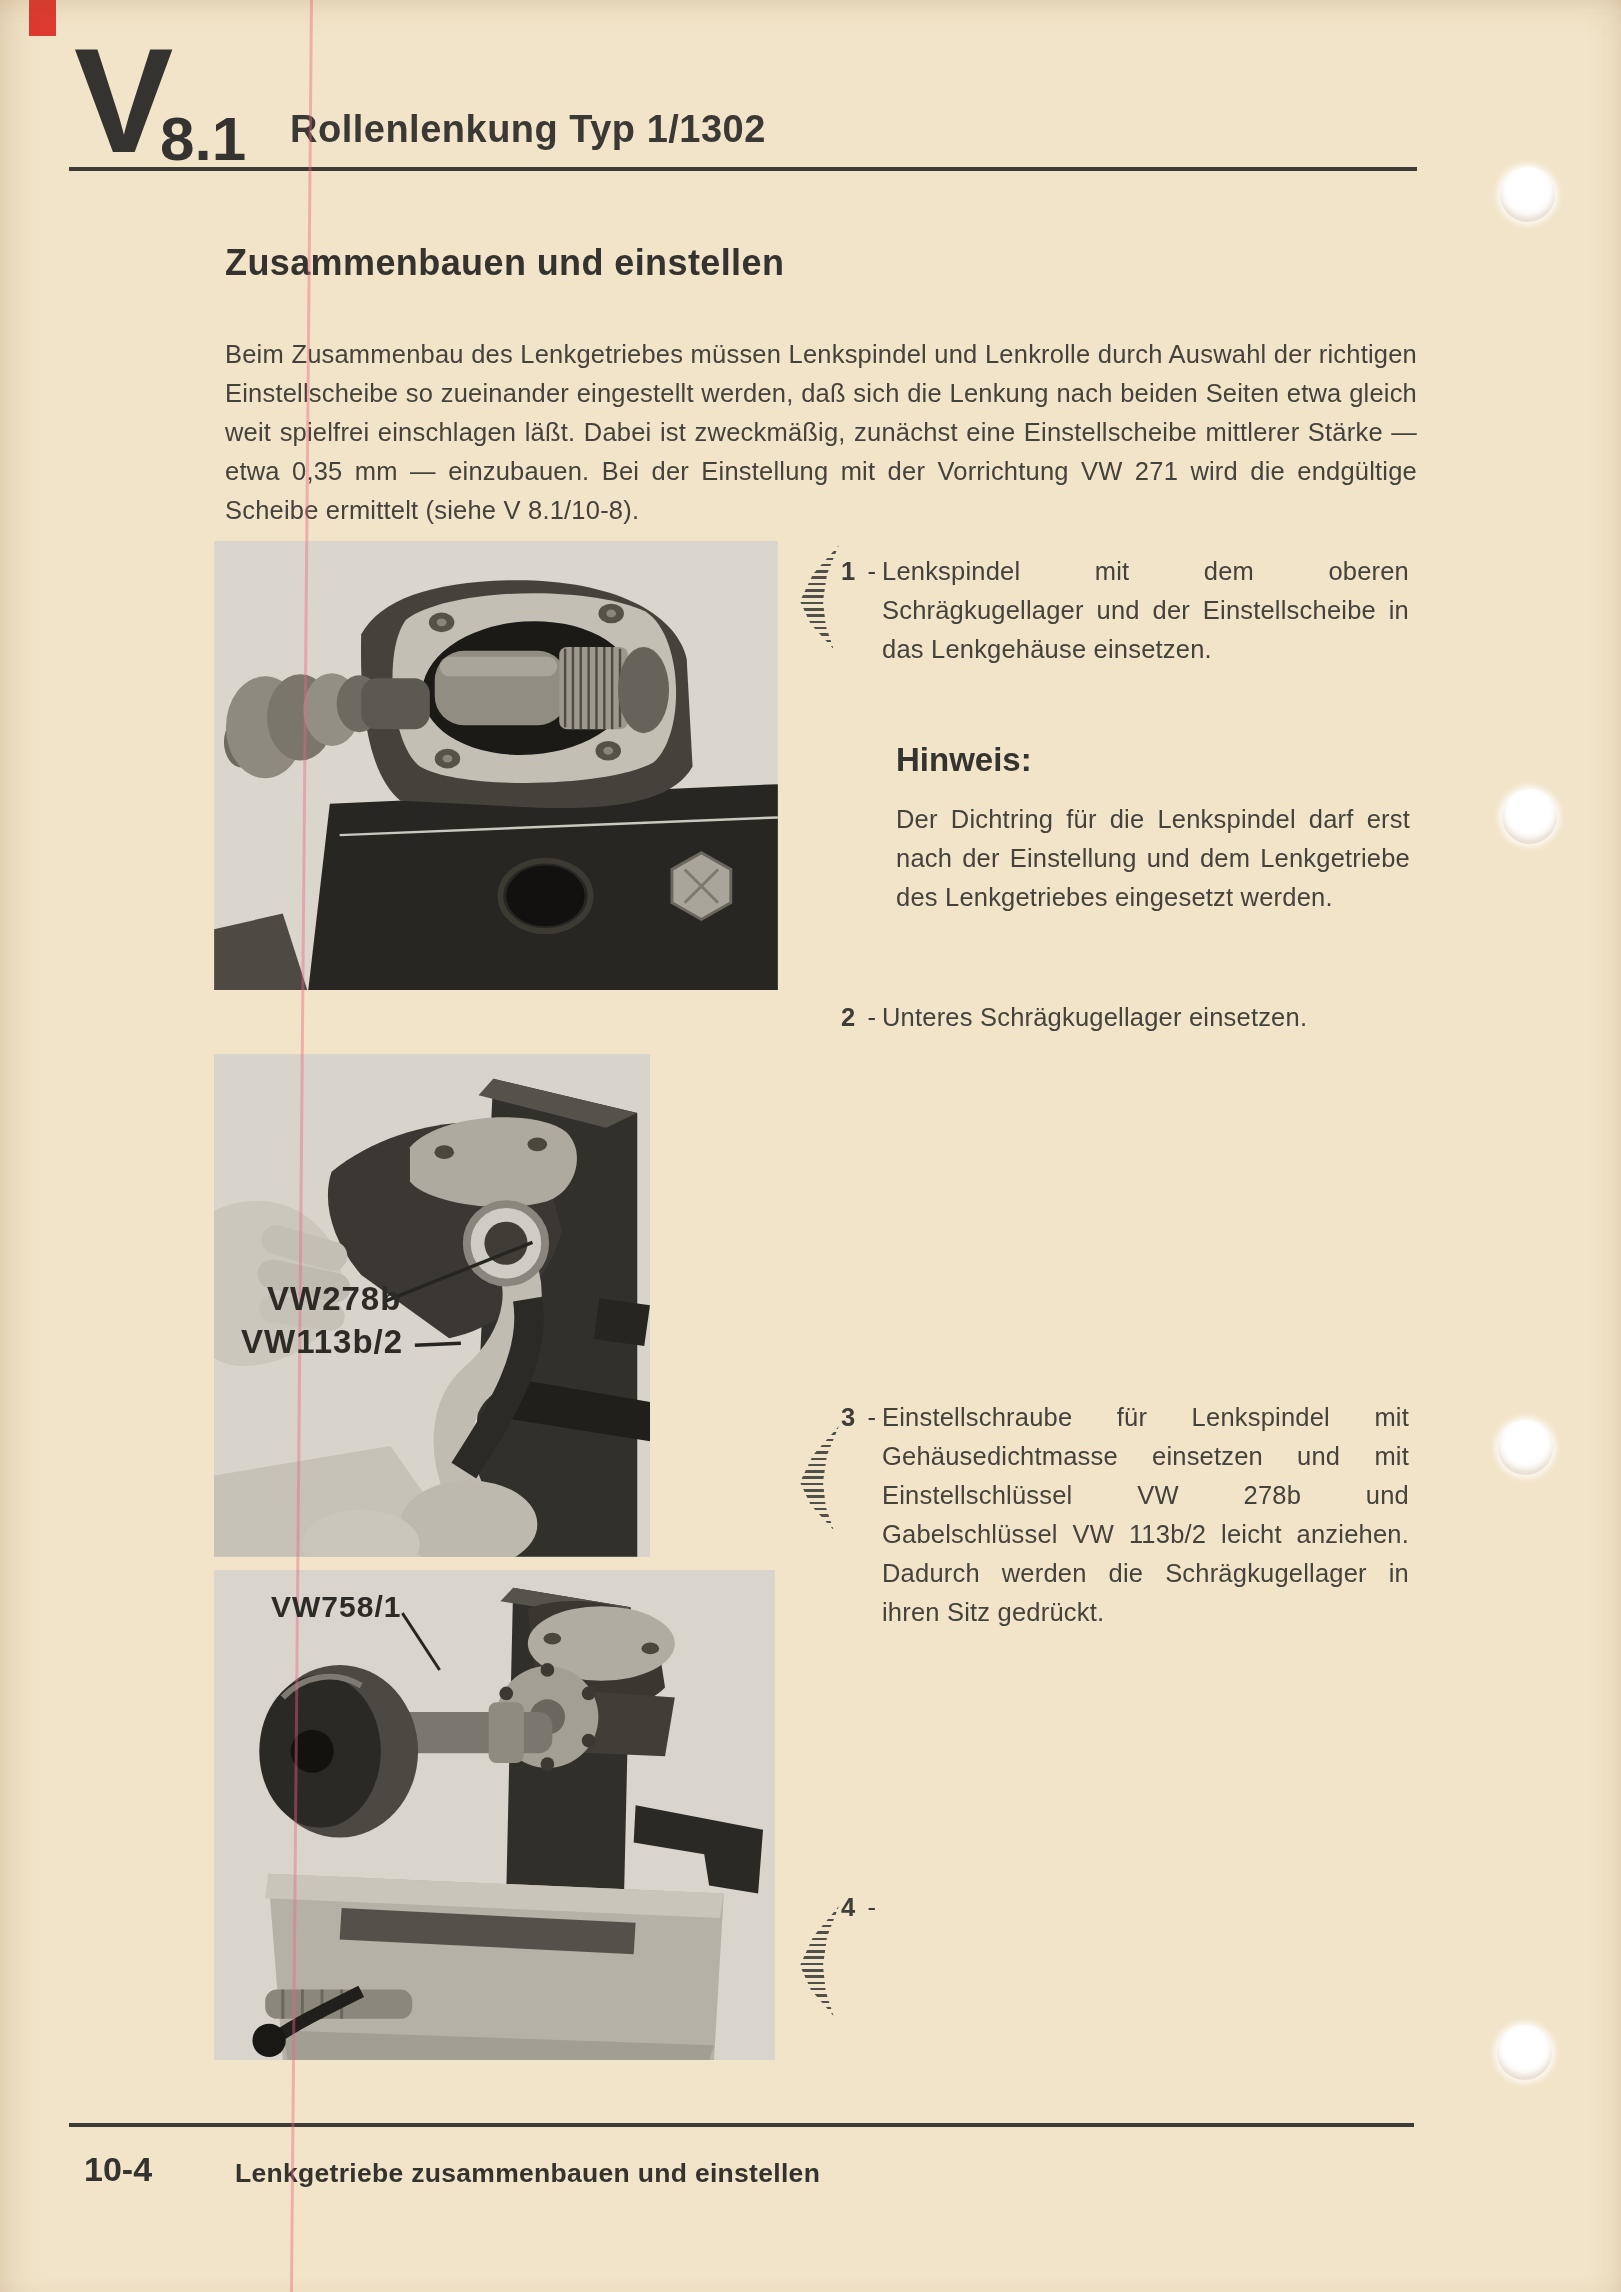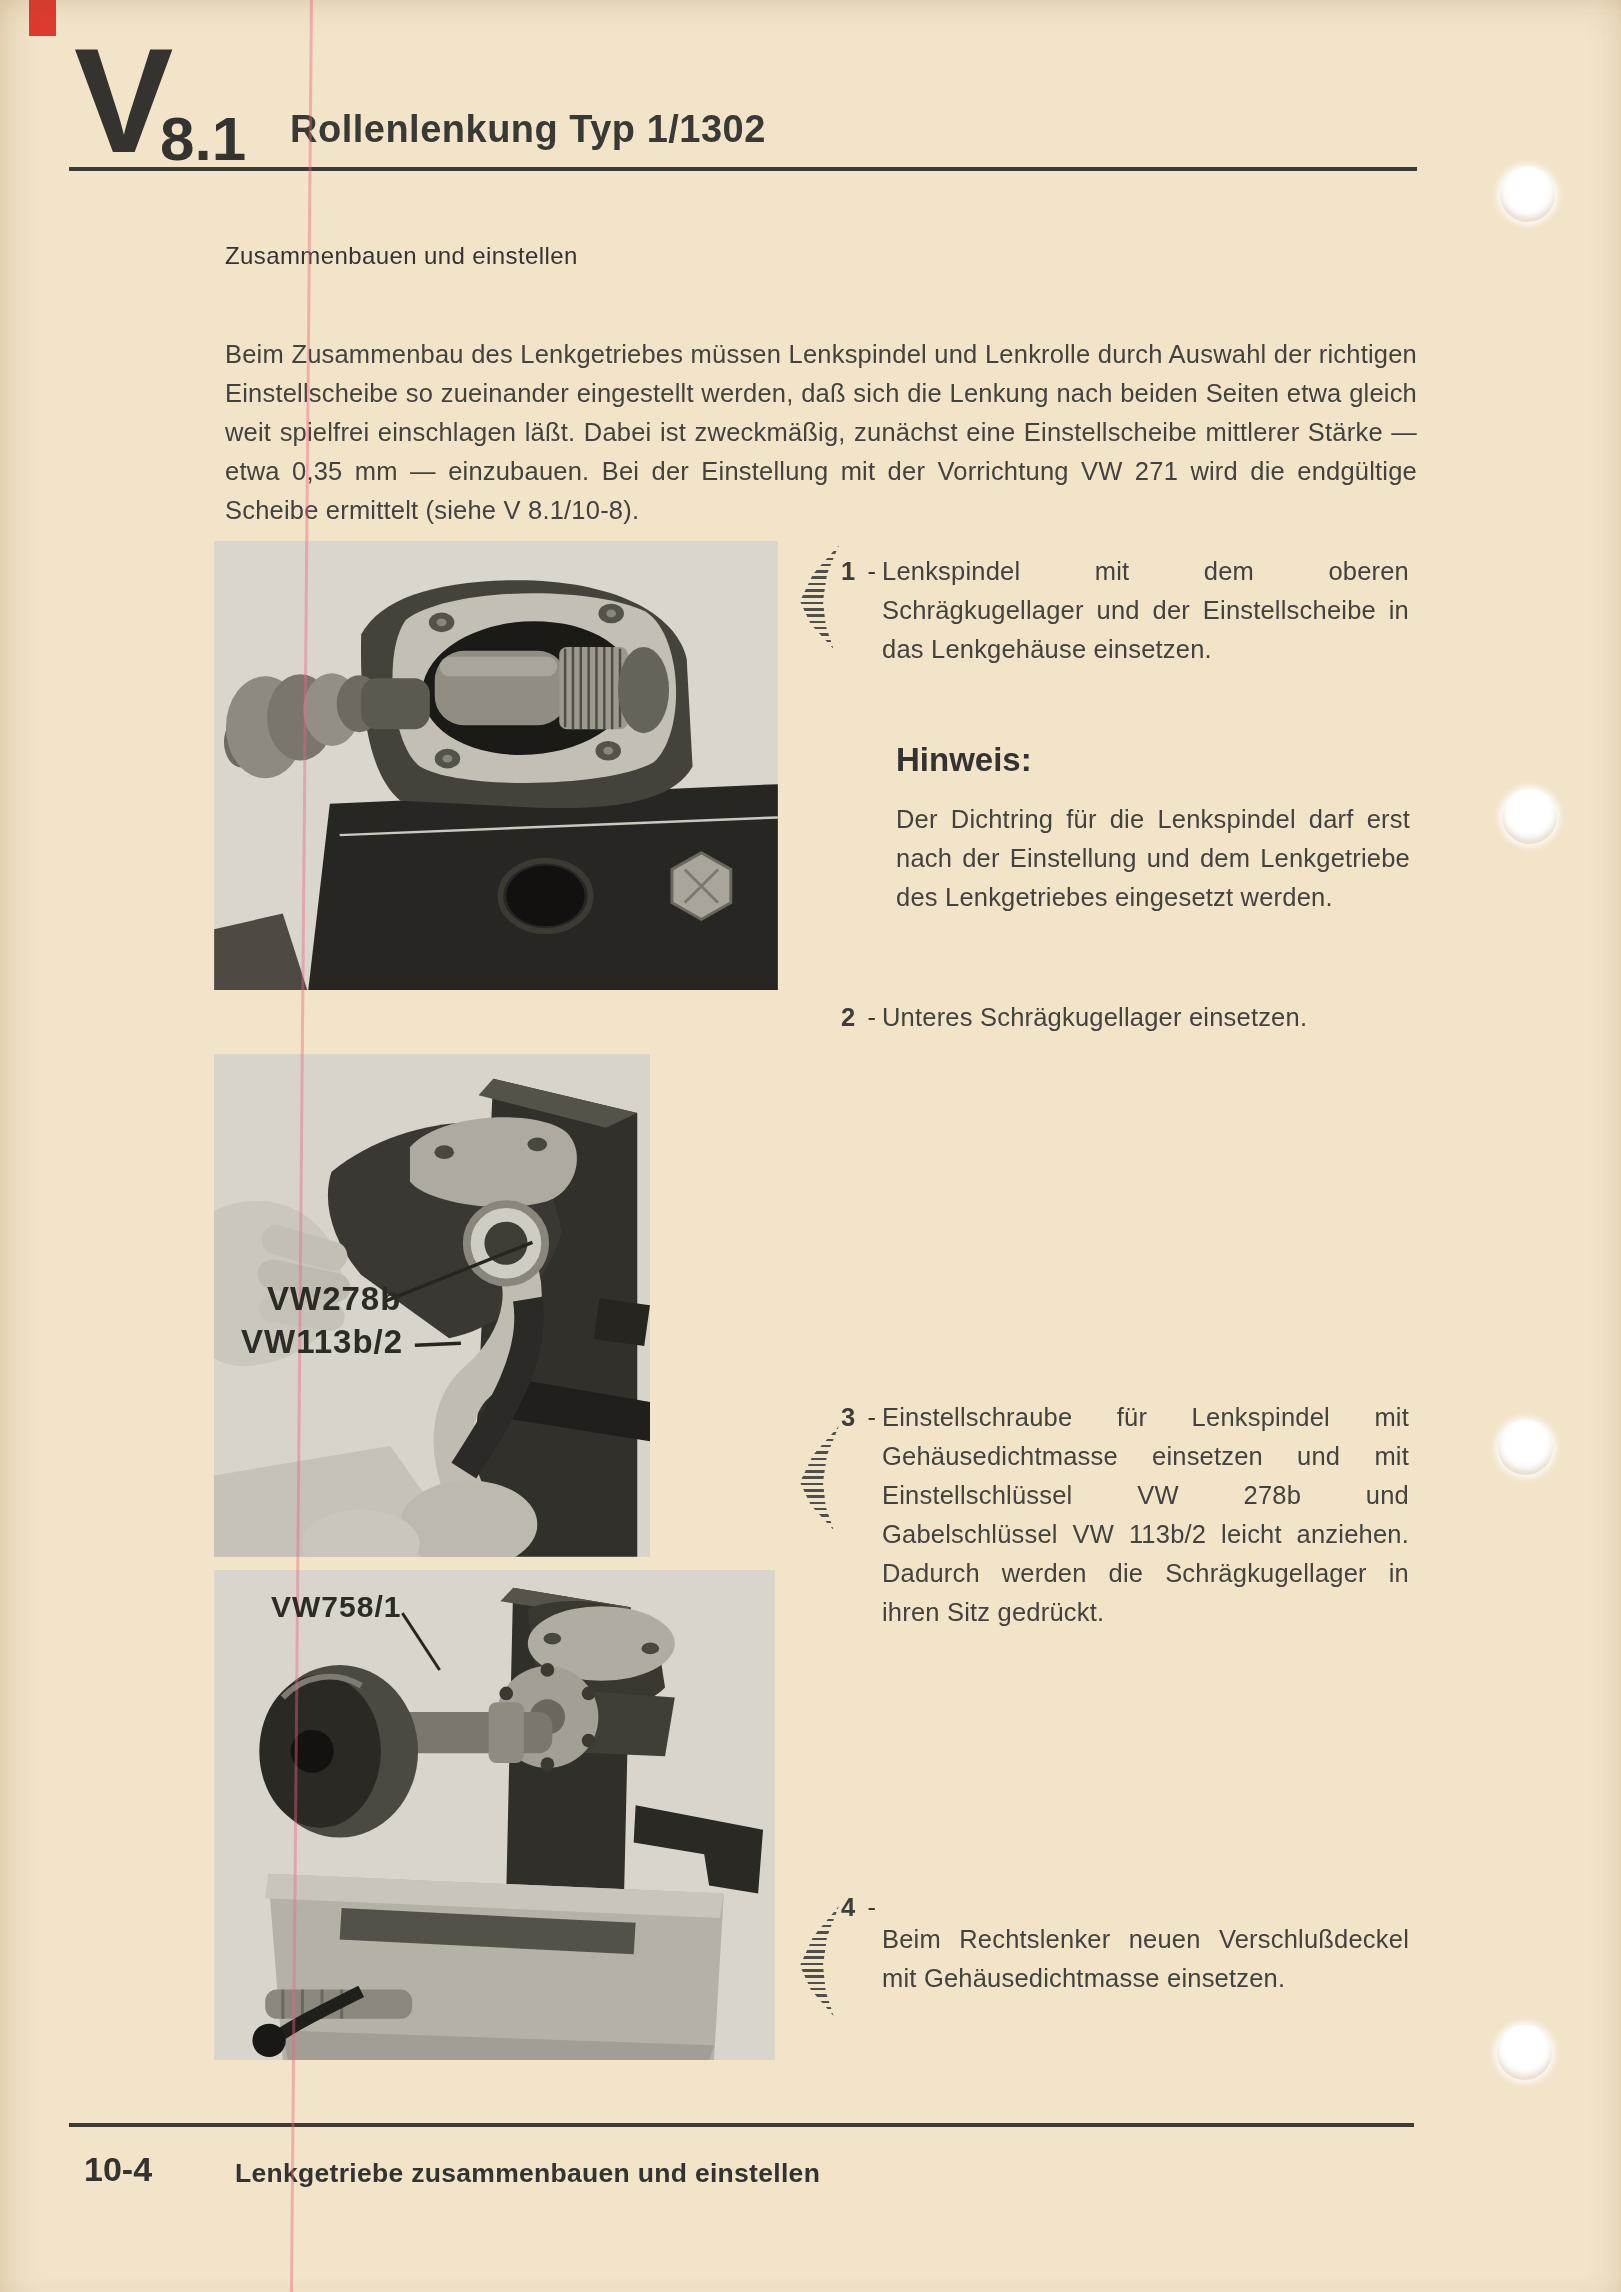--- a/index.html
+++ b/index.html
@@ -20,21 +20,21 @@
   
   .scan-line{left:310px;top:-3.9px;width:2.9px;height:2303px;background:rgba(238,100,130,.42);
     transform:rotate(.5deg);transform-origin:top left;z-index:4;}
 
   
   .vol-letter{left:74px;top:25.5px;font-size:149px;font-weight:bold;line-height:1;color:#343330;letter-spacing:-2px;}
   .vol-number{left:160px;top:108px;font-size:62px;font-weight:bold;line-height:1;color:#343330;}
   .header-title{left:290px;top:108px;font-size:38px;font-weight:600;color:#3a3935;letter-spacing:0.5px;}
   .header-rule{left:69px;top:167px;width:1348px;height:3.9px;background:#3c3b36;}
 
-  .section-heading{left:225px;top:242px;font-size:24px;font-weight:normal;color:#343330;letter-spacing:0.4px;}
+  .section-heading{left:225px;top:242px;font-size:36px;font-weight:bold;color:#343330;letter-spacing:0.4px;}
 
   .intro{left:225px;top:335px;width:1192px;font-size:25.5px;line-height:39px;text-align:justify;letter-spacing:0.2px;}
 
   
   .photo{display:block;}
   .photo1{left:214px;top:541px;}
   .photo2{left:214px;top:1054px;}
   .photo3{left:214px;top:1570px;}
 
   .photo-label{z-index:6;font-weight:600;color:#2c2b26;letter-spacing:1px;}
@@ -216,21 +216,20 @@
 
 <div class="abs step step3">
   <span class="step-num">3</span>
   <span class="step-dash">-</span>
   <div class="step-text">Einstellschraube für Lenkspindel mit Gehäusedichtmasse einsetzen und mit Einstellschlüssel VW 278b und Gabelschlüssel VW 113b/2 leicht anziehen. Dadurch werden die Schrägkugellager in ihren Sitz gedrückt.</div>
 </div>
 
 <div class="abs step step4">
   <span class="step-num">4</span>
   <span class="step-dash">-</span>
-  <div class="step-note">Beim Rechtslenker neuen Verschlußdeckel mit Gehäusedichtmasse einsetzen.</div>
 </div>
 
 <div class="abs footer-rule"></div>
 <div class="abs footer-pagenum">10-4</div>
 <div class="abs footer-caption">Lenkgetriebe zusammenbauen und einstellen</div>
 
 <div class="abs punch-hole hole-1"></div>
 <div class="abs punch-hole hole-2"></div>
 <div class="abs punch-hole hole-3"></div>
 <div class="abs punch-hole hole-4"></div>

